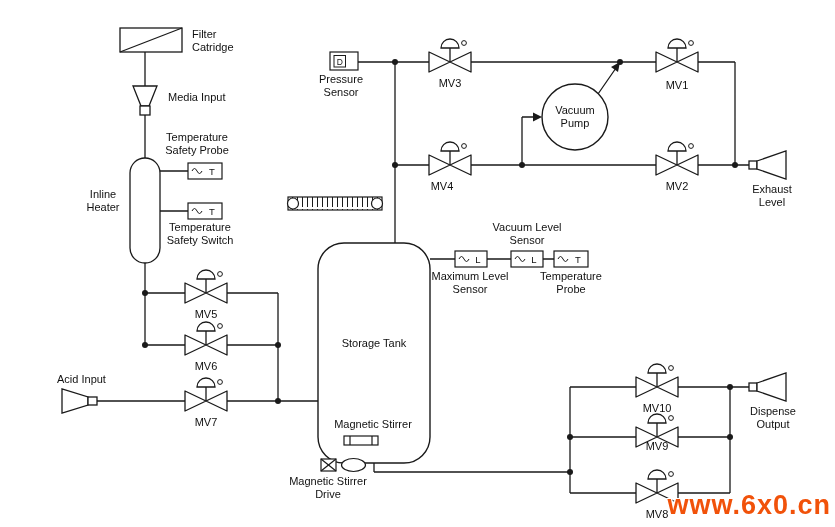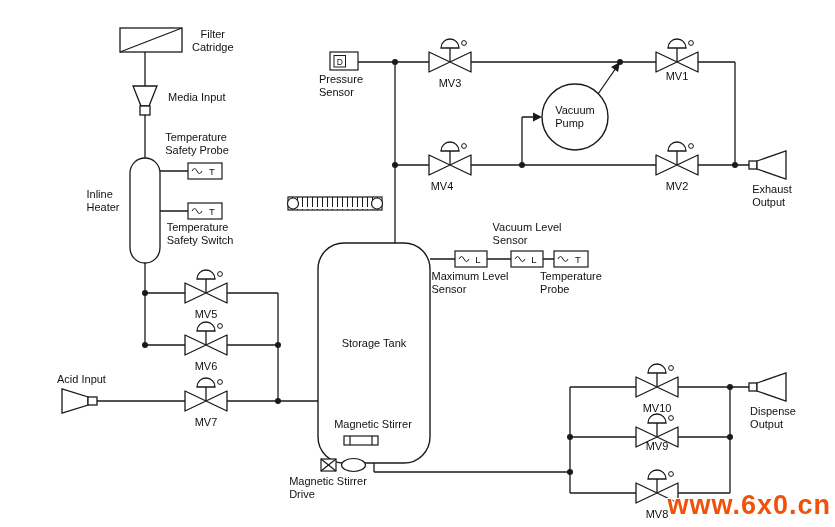--- a/index.html
+++ b/index.html
@@ -1,20 +1,20 @@
 <!DOCTYPE html>
 <html><head>
 <meta charset="utf-8">
 <style>
   html,body{margin:0;padding:0;background:#fff;}
   .canvas{position:relative;width:835px;height:527px;background:#ffffff;overflow:hidden;
           font-family:"Liberation Sans",sans-serif;color:#111;}
   .canvas svg{position:absolute;left:0;top:0;}
-  .lbl{position:absolute;font-size:11px;line-height:1.2;white-space:pre-line;color:#111;text-align:center;}
-  .lbl.c{transform:translateX(-50%);text-align:left;}
+  .lbl{position:absolute;font-size:11px;line-height:1.2;white-space:pre-line;color:#111;}
+  .lbl.c{transform:translateX(-50%);text-align:center;}
   .vlbl{position:absolute;font-size:11px;transform:translateX(-50%);text-align:center;color:#111;}
   .watermark{position:absolute;right:4px;bottom:6px;font-size:27px;font-weight:800;
              letter-spacing:1px;
              text-shadow:1px 1px 0 #fff,-1px -1px 0 #fff,1px -1px 0 #fff,-1px 1px 0 #fff,2px 2px 3px #fff;}
   svg text{font-family:"Liberation Sans",sans-serif;font-size:9.5px;fill:#111;}
 </style>
 </head>
 <body>
 
 <div class="canvas">
@@ -166,36 +166,36 @@
   <div class="lbl c" style="left:103px;top:188px">Inline
 Heater</div>
   <div class="lbl c" style="left:200px;top:221px">Temperature
 Safety Switch</div>
   <div class="lbl" style="left:57px;top:373px">Acid Input</div>
   <div class="lbl c" style="left:341px;top:73px">Pressure
 Sensor</div>
   <div class="lbl c" style="left:575px;top:104px">Vacuum
 Pump</div>
   <div class="lbl c" style="left:772px;top:183px">Exhaust
-Output</div>
+Level</div>
   <div class="lbl c" style="left:527px;top:221px">Vacuum Level
 Sensor</div>
   <div class="lbl c" style="left:470px;top:270px">Maximum Level
 Sensor</div>
   <div class="lbl c" style="left:571px;top:270px">Temperature
 Probe</div>
   <div class="lbl c" style="left:374px;top:337px">Storage Tank</div>
   <div class="lbl c" style="left:373px;top:418px">Magnetic Stirrer</div>
   <div class="lbl c" style="left:328px;top:475px">Magnetic Stirrer
 Drive</div>
   <div class="lbl c" style="left:773px;top:405px">Dispense
 Output</div>
 
   <div class="vlbl" style="left:450px;top:77px">MV3</div>
-  <div class="vlbl" style="left:677px;top:70px">MV1</div>
+  <div class="vlbl" style="left:677px;top:79px">MV1</div>
   <div class="vlbl" style="left:442px;top:180px">MV4</div>
   <div class="vlbl" style="left:677px;top:180px">MV2</div>
   <div class="vlbl" style="left:206px;top:308px">MV5</div>
   <div class="vlbl" style="left:206px;top:360px">MV6</div>
   <div class="vlbl" style="left:206px;top:416px">MV7</div>
   <div class="vlbl" style="left:657px;top:402px">MV10</div>
   <div class="vlbl" style="left:657px;top:440px">MV9</div>
   <div class="vlbl" style="left:657px;top:508px">MV8</div>
 
   <div class="watermark" style="color: rgb(241, 82, 10);">www.6x0.cn</div>

